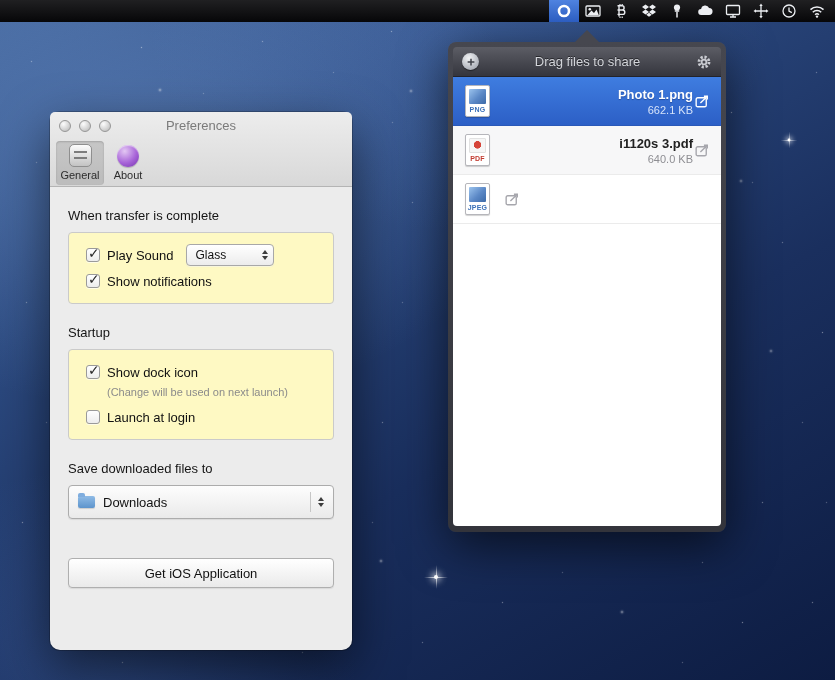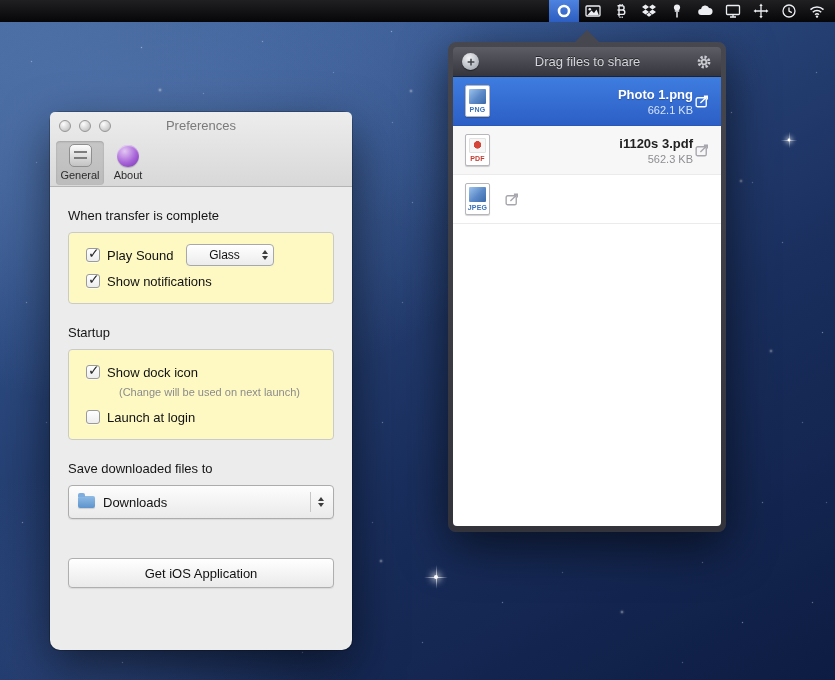--- a/index.html
+++ b/index.html
@@ -136,27 +136,27 @@
   .pane{padding:0 18px;}
   .heading{font-size:13px;color:#151515;margin:21px 0 9px;}
   .groupbox{background:#fef9c3;border:1px solid #cacaca;border-radius:4px;padding:9px 17px;}
   .cb-row{display:flex;align-items:center;height:26px;}
   .cb{width:14px;height:14px;flex:0 0 auto;background:linear-gradient(#fff,#ededed);
     border:1px solid #9a9a9a;border-radius:3px;margin-right:7px;position:relative;
     box-shadow:0 1px 0 rgba(255,255,255,.6);}
   .cb.checked::after{content:"✓";position:absolute;left:1px;top:-4px;font-size:14px;
     font-weight:bold;color:#2a2a2a;}
   .cb-label{font-size:13px;color:#111;}
-  .hint{font-size:11px;color:#8b8b8b;margin:1px 0 6px 33px;}
+  .hint{font-size:11px;color:#8b8b8b;margin:1px 0 6px 21px;}
 
   .popup-sm{margin-left:12px;height:22px;min-width:88px;
     background:linear-gradient(#ffffff,#ececec);border:1px solid #a8a8a8;border-radius:4px;
     display:flex;align-items:center;padding:0 5px 0 9px;
     box-shadow:0 1px 0 rgba(255,255,255,.5), 0 1px 1px rgba(0,0,0,.06);}
-  .popup-sm .val{font-size:12px;color:#111;flex:1;padding-right:8px;text-align:center;}
+  .popup-sm .val{font-size:12px;color:#111;flex:1;padding-right:8px;}
   .spin{display:flex;flex-direction:column;gap:2px;align-items:center;}
   .t-up{width:0;height:0;border-left:3.5px solid transparent;border-right:3.5px solid transparent;
     border-bottom:4.5px solid #3c3c3c;}
   .t-down{width:0;height:0;border-left:3.5px solid transparent;border-right:3.5px solid transparent;
     border-top:4.5px solid #3c3c3c;}
 
   .popup-lg{height:34px;background:linear-gradient(#fdfdfd,#eaeaea);border:1px solid #acacac;
     border-radius:4px;display:flex;align-items:center;padding:0 9px;
     box-shadow:0 1px 1px rgba(0,0,0,.08);}
   .popup-lg .val{font-size:13px;color:#111;flex:1;margin-left:8px;}
@@ -292,21 +292,21 @@
 
     <div class="file-row alt">
       <div class="doc pdf">
         <div class="doc-page">
           <div class="doc-art"></div>
           <div class="doc-label">PDF</div>
         </div>
       </div>
       <div class="file-text">
         <div class="file-name">i1120s 3.pdf</div>
-        <div class="file-size">562.3 KB</div>
+        <div class="file-size">640.0 KB</div>
       </div>
       <div class="share-btn">
         <svg width="18" height="17" viewBox="0 0 16 16">
           <rect x="2.5" y="4.5" width="9.5" height="8.5" rx="1.5" fill="none" stroke="currentColor" stroke-width="1.3"></rect>
           <path d="M6.5 9.5 L13 3" fill="none" stroke="currentColor" stroke-width="1.3"></path>
           <path d="M9.8 3 H13 V6.2" fill="none" stroke="currentColor" stroke-width="1.3"></path>
         </svg>
       </div>
     </div>
 

